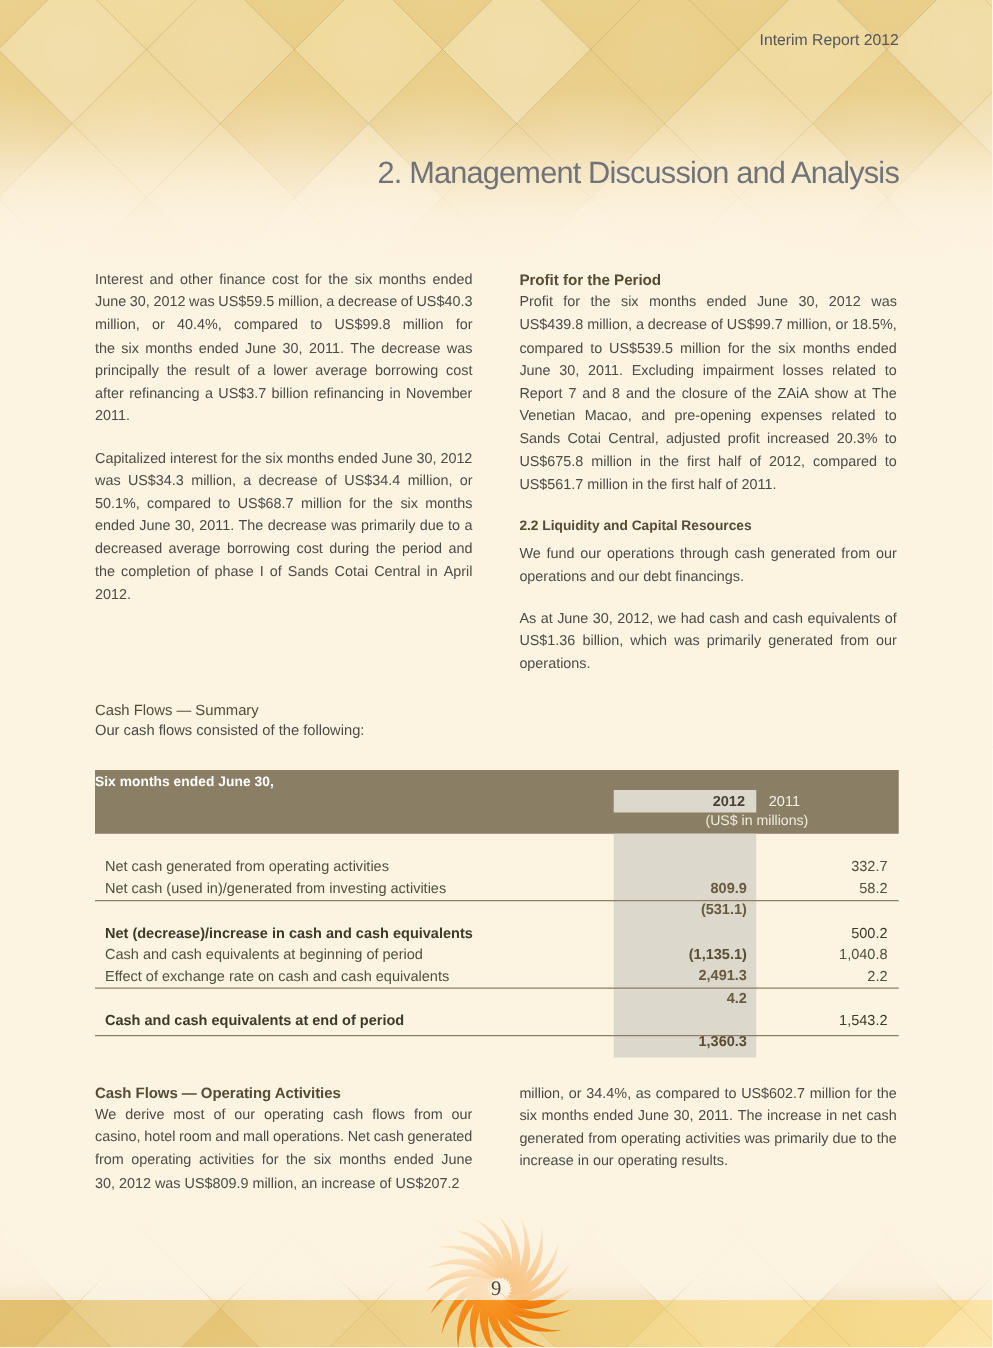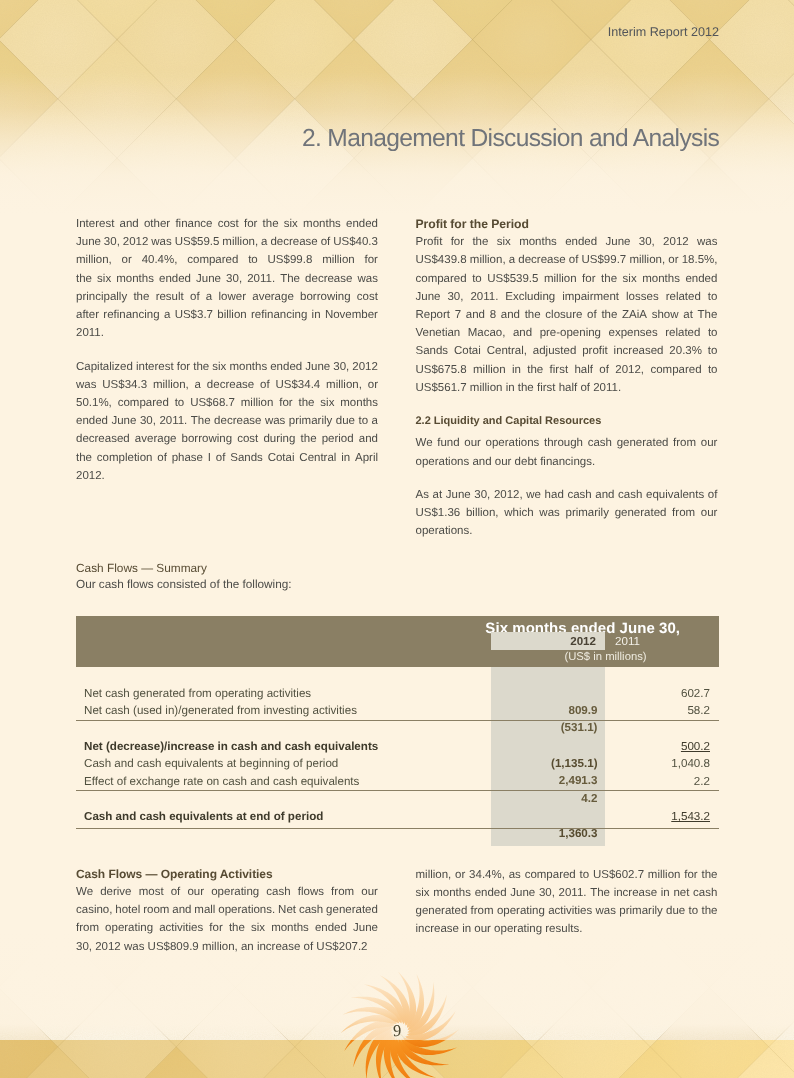--- a/index.html
+++ b/index.html
@@ -53,34 +53,34 @@
   .sec-head{font-weight:bold;color:#574B33;margin:0;font-size:12.2px;line-height:18.2px;letter-spacing:-0.05px;}
   .sub-head{font-weight:bold;color:#574B33;font-size:11px;line-height:18.2px;margin:0 0 4px 0;}
 
   
   .cf-head{position:absolute;left:76px;top:561.5px;font-size:11.85px;font-weight:normal;color:#574B33;line-height:13px;}
   .cf-intro{position:absolute;left:76px;top:578px;font-size:11.75px;color:#4B4B47;line-height:13px;}
 
   
   .tbl{position:absolute;left:76px;top:616px;width:643px;}
   .tbl-head{position:relative;height:50.5px;background:#8A7F64;}
-  .th-span{position:absolute;left:0;top:3.5px;width:604px;text-align:right;font-size:15px;font-weight:bold;color:#FFFFFF;letter-spacing:.05px;}
+  .th-span{position:absolute;left:0;top:3.5px;width:604px;text-align:left;font-size:11px;font-weight:bold;color:#FFFFFF;letter-spacing:.05px;}
   .th-2012box{position:absolute;left:415px;top:16px;width:114px;height:18px;background:#DCD9CC;}
   .th-2012{position:absolute;left:415px;top:18.5px;width:105px;text-align:right;font-size:11.6px;font-weight:bold;color:#4A4335;}
   .th-2011{position:absolute;left:500px;top:18.5px;width:103px;text-align:center;font-size:11.6px;color:#F3F0E8;}
   .th-units{position:absolute;left:415px;top:35px;width:229px;text-align:center;font-size:11.3px;color:#EFEBDF;}
 
   .tbl-body{position:relative;padding-top:18.5px;}
   .hl-col{position:absolute;left:415px;top:0;width:114px;background:#DCD9CC;}
   .row{position:relative;height:17.3px;font-size:11.62px;color:#50503F;line-height:17.3px;}
   .row .lbl{position:absolute;left:8px;top:0;white-space:nowrap;}
   .row .v12{position:absolute;left:415px;top:0;width:106.5px;text-align:right;font-weight:bold;color:#665B3C;margin-top:17px;}
   .row .v11{position:absolute;left:529px;top:0;width:105px;text-align:right;}
   .row.b .lbl{font-weight:bold;color:#3E3A2B;}
-  .row.b .v11{color:#3E3A2B;text-decoration:underline;}
+  .row.b .v11{color:#3E3A2B;}
   .row.b .v12{color:#574C30;}
   .rule{position:relative;height:1px;background:#8A7F64;margin:0;}
   .rule.bot{margin-top:2.2px;}
   .gap{height:17.4px;}
 
   
   .oa-head{position:absolute;left:76px;top:868px;font-size:12.0px;font-weight:bold;color:#574B33;line-height:13px;letter-spacing:-0.05px;}
   .oa-left{position:absolute;left:76px;top:883px;width:302px;font-size:11.5px;line-height:18.2px;color:#4B4B47;}
   .oa-right{position:absolute;left:415.5px;top:865.8px;width:302px;font-size:11.5px;line-height:18.2px;color:#4B4B47;}
 
@@ -1538,21 +1538,21 @@
       <div class="th-2012">2012</div>
       <div class="th-2011">2011</div>
       <div class="th-units">(US$ in millions)</div>
     </div>
     <div class="tbl-body">
       <div class="hl-col" style="height: 179px;"></div>
       <div id="rows">
           <div class="row">
             <span class="lbl">Net cash generated from operating activities</span>
             <span class="v12">809.9</span>
-            <span class="v11">602.7</span>
+            <span class="v11">332.7</span>
           </div>
           <div class="row">
             <span class="lbl">Net cash (used in)/generated from investing activities</span>
             <span class="v12">(531.1)</span>
             <span class="v11">58.2</span>
           </div>
           <div class="rule"></div>
           <div class="gap"></div>
           <div class="row b">
             <span class="lbl">Net (decrease)/increase in cash and cash equivalents</span>

